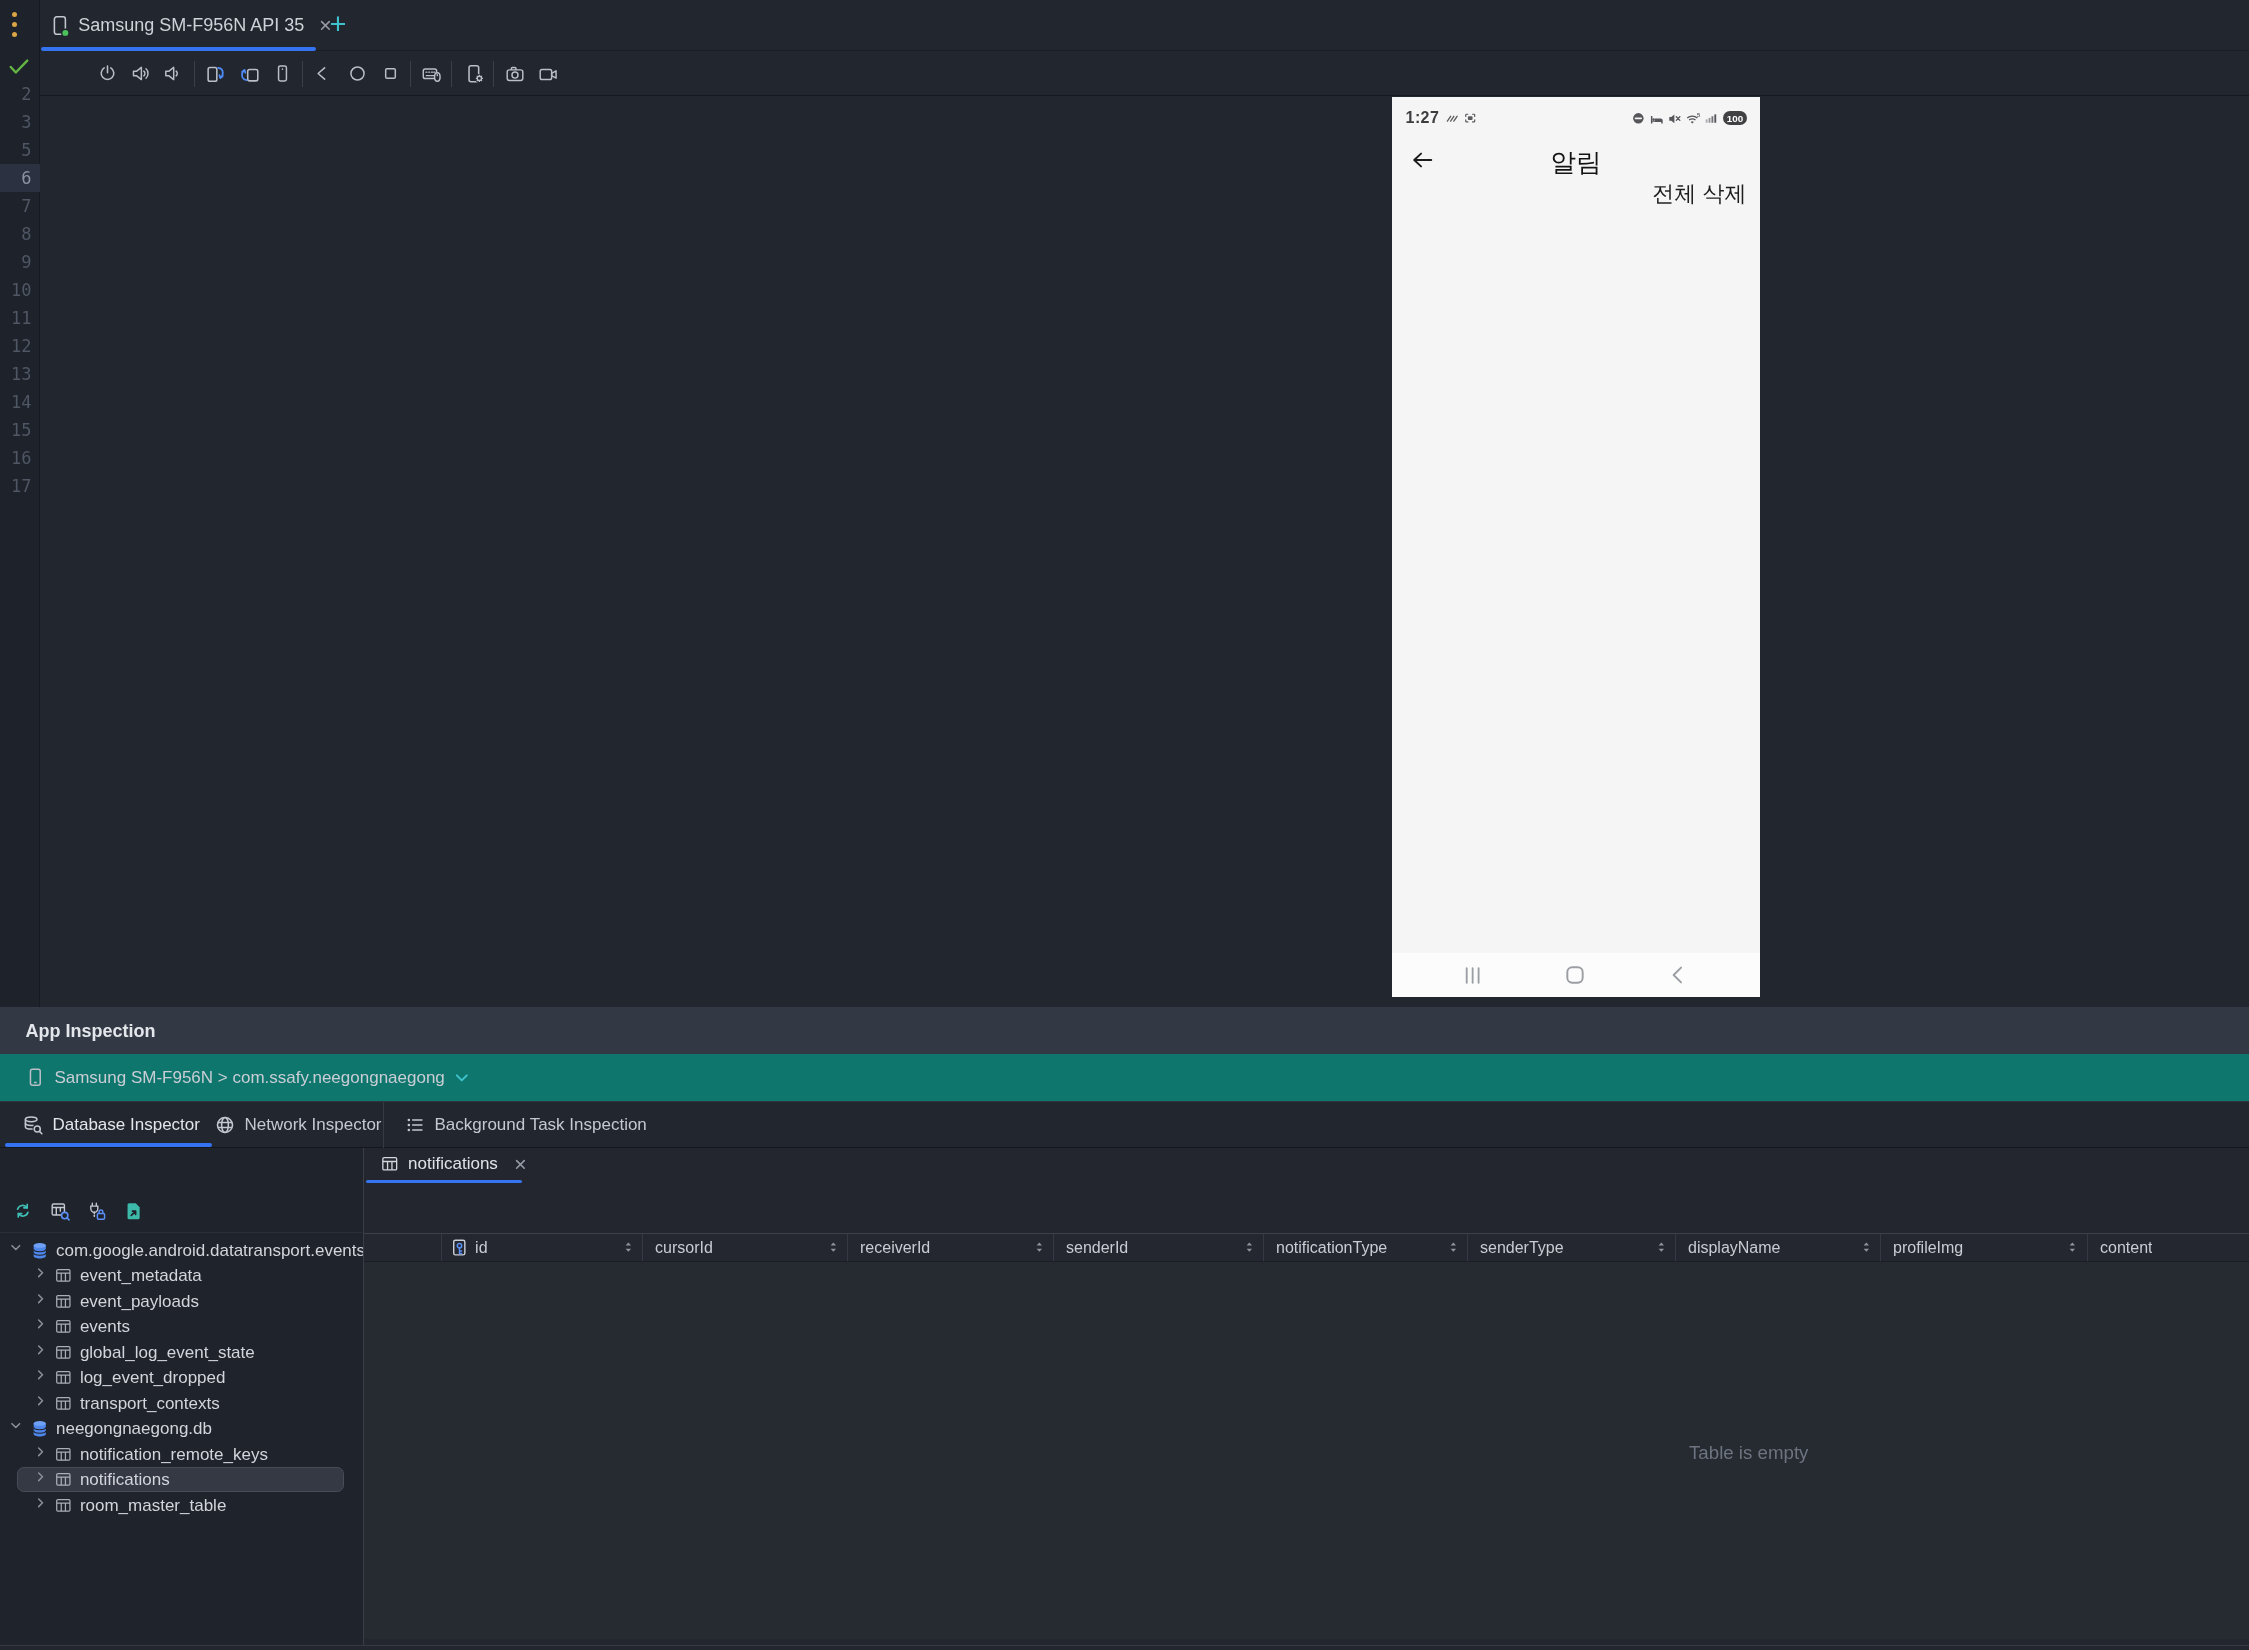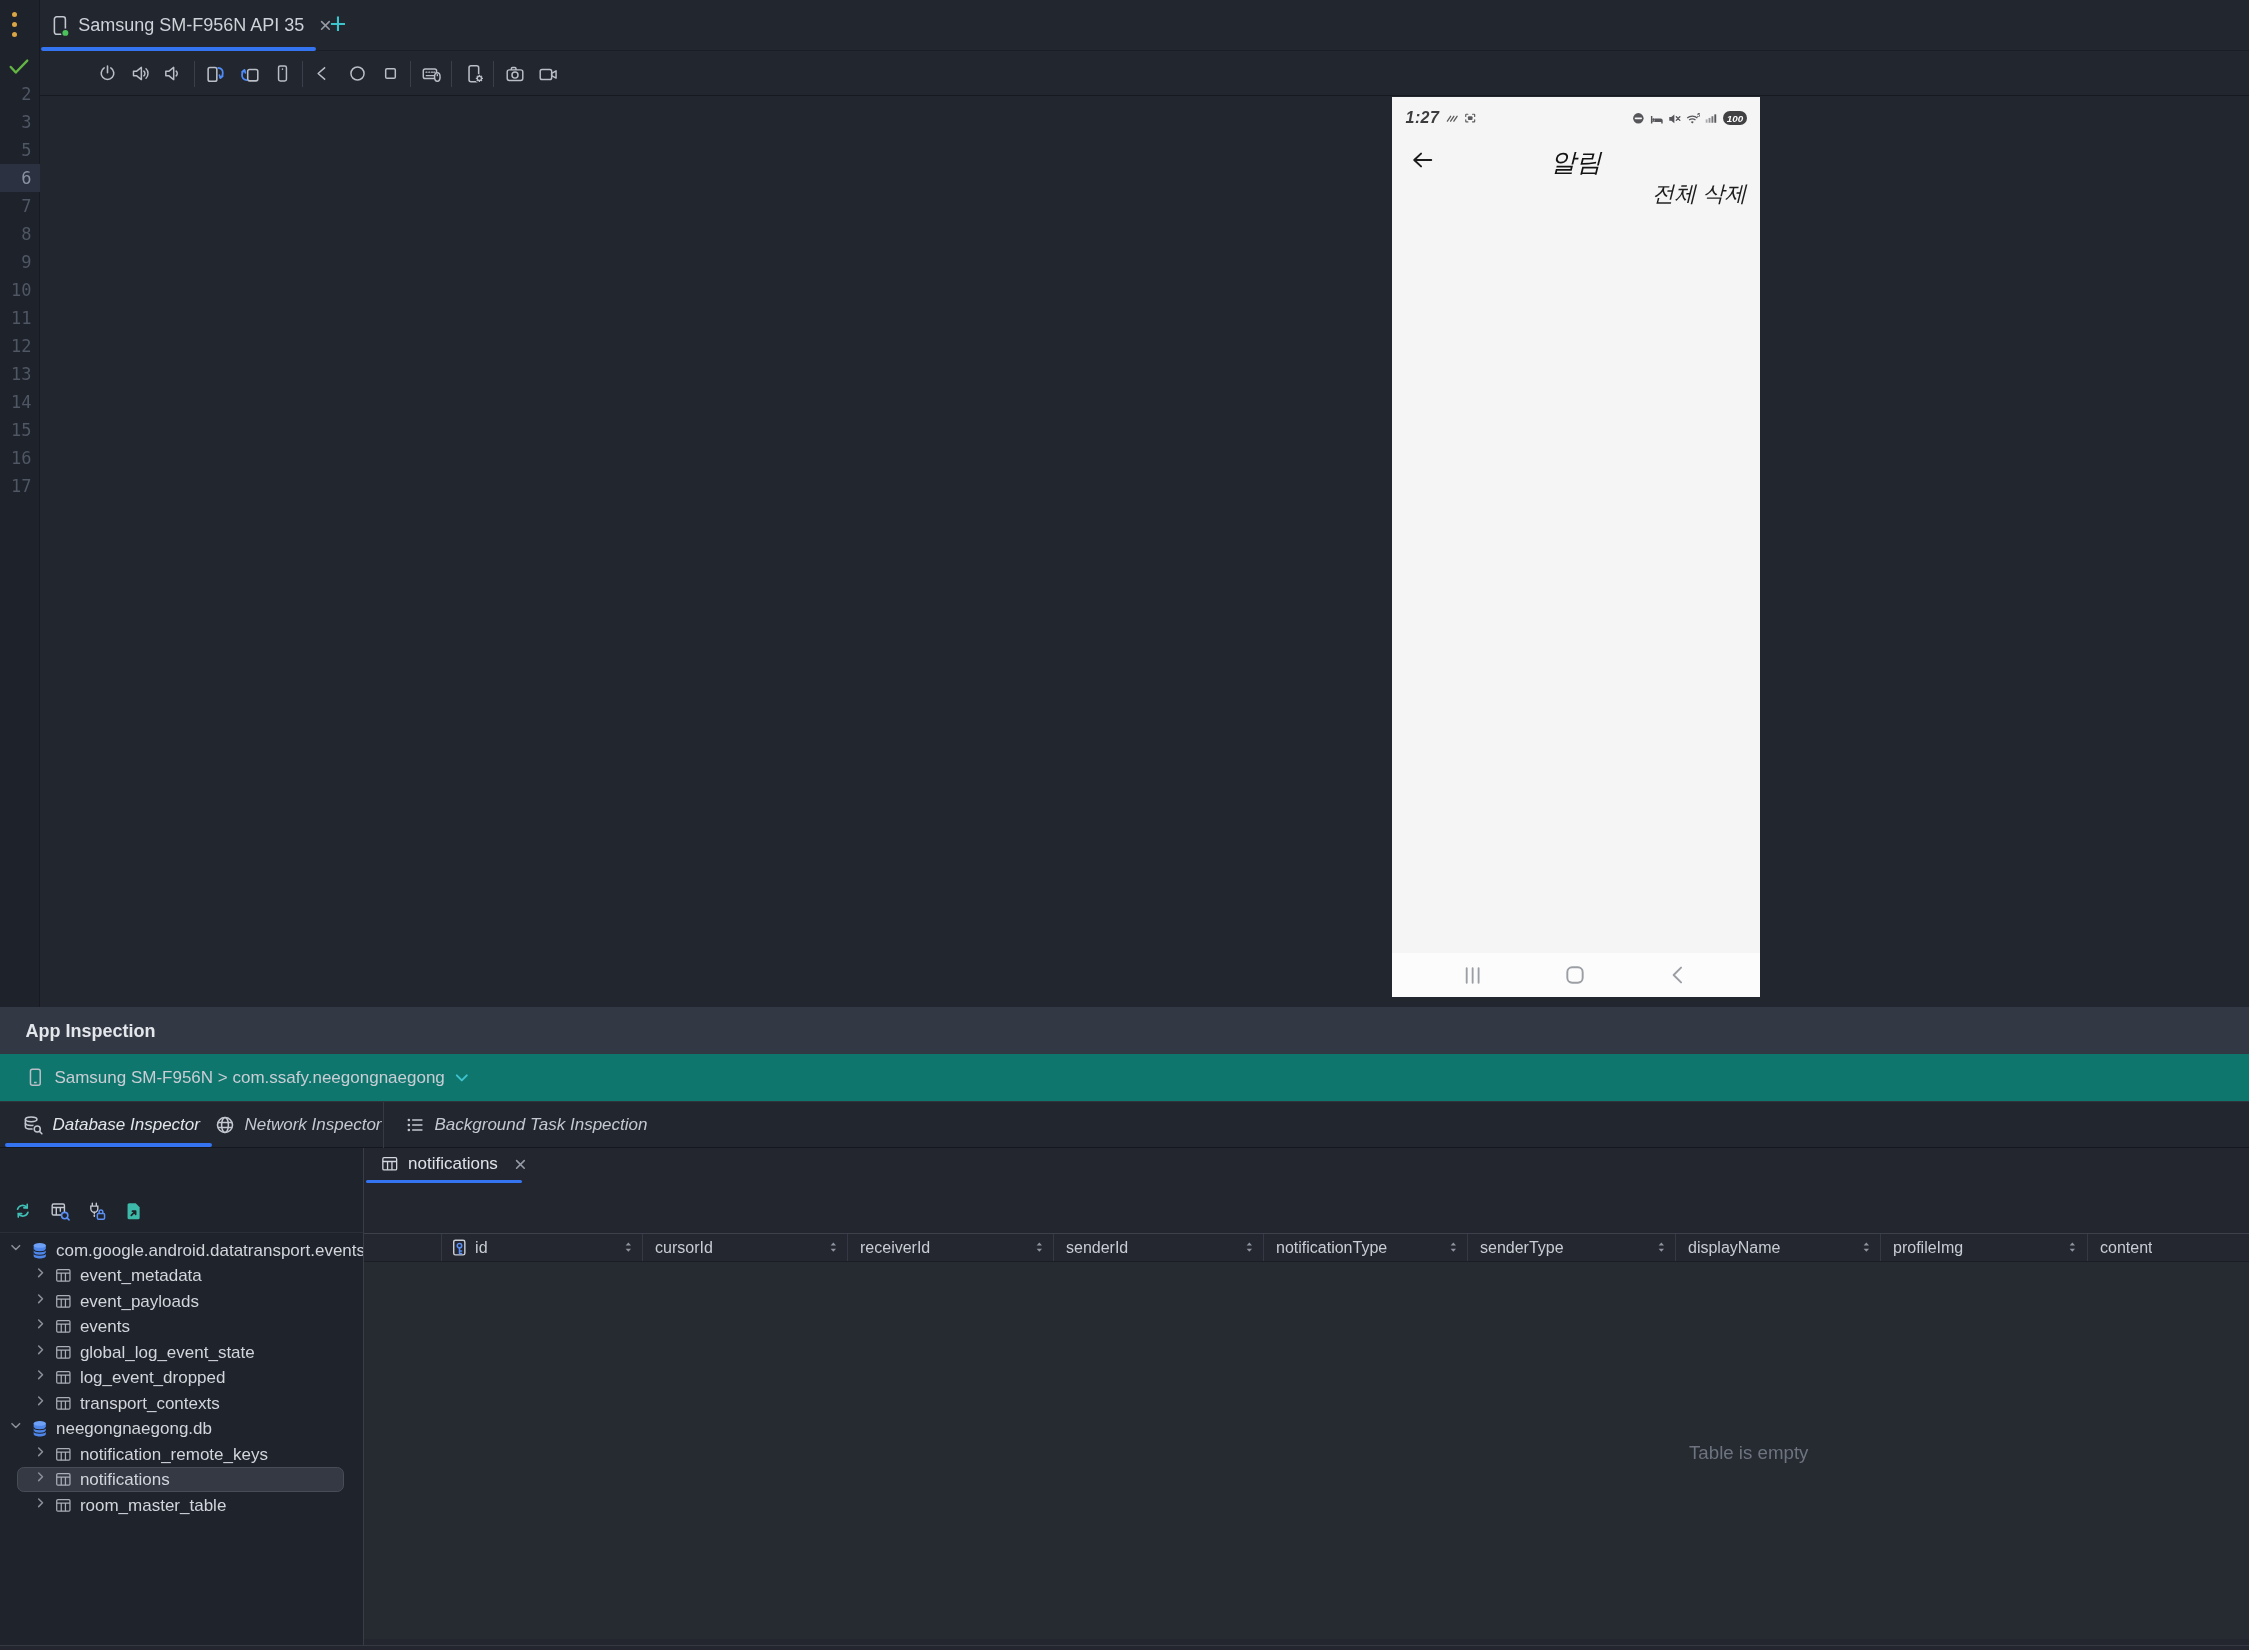--- a/index.html
+++ b/index.html
@@ -21,42 +21,42 @@
   .device-tab .lbl { font-size:18px; color:#ced2d9; white-space:nowrap; }
   .tab-underline { position:absolute; left:0.8px; top:47px; width:275px; height:4.2px; background:#3574f0; border-radius:2.5px; }
   .tab-close { margin-left:5.1px; display:flex; align-items:center; }
   .new-tab-btn { position:absolute; left:280px; top:6.8px; width:36px; height:36px; display:flex; align-items:center; justify-content:center; font-size:29px; font-weight:400; color:#3ec3cd; }
 
   .dev-toolbar { position:absolute; left:40px; top:51px; right:0; height:45px; border-bottom:0.8px solid #161a20; }
   .tbtn { position:absolute; top:6.8px; width:32px; height:32px; display:flex; align-items:center; justify-content:center; border-radius:5.1px; }
   .tsep { position:absolute; top:10.2px; width:0.8px; height:25.5px; background:#3a3f49; }
 
   
-  .phone { position:absolute; left:1392px; top:97px; width:368px; height:900px; background:#f5f5f6;font-style:italic; }
+  .phone { position:absolute; left:1392px; top:97px; width:368px; height:900px; background:#f5f5f6; }
   .p-status { position:absolute; left:13.6px; right:12.7px; top:10.2px; height:22px; display:flex; align-items:center; }
   .p-time { font-size:16px; font-weight:600; color:#3d3d3f; letter-spacing:0.4px; }
   .p-left-ics { display:flex; align-items:center; gap:6px; margin-left:6.8px; }
   .p-right { margin-left:auto; display:flex; align-items:center; gap:5.1px; }
   .p-batt { background:#414144; color:#fff; border-radius:7.6px; font-size:9.8px; font-weight:700; height:14.4px; min-width:24.6px; display:flex; align-items:center; justify-content:center; padding:0 4.2px; }
   .p-back { position:absolute; left:17px; top:49px; width:27px; height:27px; display:flex; align-items:center; justify-content:center; }
   .p-title { position:absolute; left:0; right:0; top:48px; text-align:center; font-size:25.5px; font-weight:500; color:#141414; }
   .p-action { position:absolute; right:13.6px; top:82px; font-size:22px; font-weight:500; color:#1d1d1d; }
   .p-nav { position:absolute; left:0; right:0; bottom:0; height:44px; background:#fcfcfd; }
   .p-nav .nbtn { position:absolute; top:0; width:37px; height:44px; display:flex; align-items:center; justify-content:center; }
 
   
   .app-bar { position:absolute; left:0; top:1007px; width:2250px; height:48px; background:#333944; display:flex; align-items:center; }
   .app-bar .t { margin-left:25.5px; font-size:18px; font-weight:700; color:#e3e6eb; }
   .proc-row { position:absolute; left:0; top:1054px; width:2250px; height:47px; background:#0f766e; display:flex; align-items:center; }
   .proc-row .txt { margin-left:10.2px; font-size:17px; color:#c9cdd4; }
   .proc-row .chev { margin-left:10.2px; display:flex; align-items:center; }
   .proc-icon { margin-left:25.5px; display:flex; align-items:center; }
 
   .insp-tabs { position:absolute; left:0; top:1101px; width:2250px; height:47px; background:#22262e; border-top:0.8px solid #2e333c; border-bottom:0.8px solid #14171d; }
-  .insp-tab { position:absolute; top:0; height:46px; display:flex; align-items:center; gap:8.5px;font-style:italic; }
+  .insp-tab { position:absolute; top:0; height:46px; display:flex; align-items:center; gap:8.5px; }
   .insp-tab .lbl { font-size:17px; }
   .insp-tab.active .lbl { color:#e2e5ea; }
   .insp-tab:not(.active) .lbl { color:#c4c9d1; }
   .insp-underline { position:absolute; left:5.1px; top:41px; width:207px; height:4.2px; background:#3574f0; border-radius:2.5px; }
   .insp-sep { position:absolute; left:383px; top:0; width:0.8px; height:46px; background:#353a43; }
 
   
   .left-panel { position:absolute; left:0; top:1148px; width:363px; height:497px; background:#1f232b; }
   .lp-head { position:absolute; left:0; top:0; right:0; height:41px; border-bottom:0.8px solid #2b2f38; display:flex; align-items:center; }
   .lp-head .t { margin-left:12px; font-size:16px; color:#dfe3e9; }

